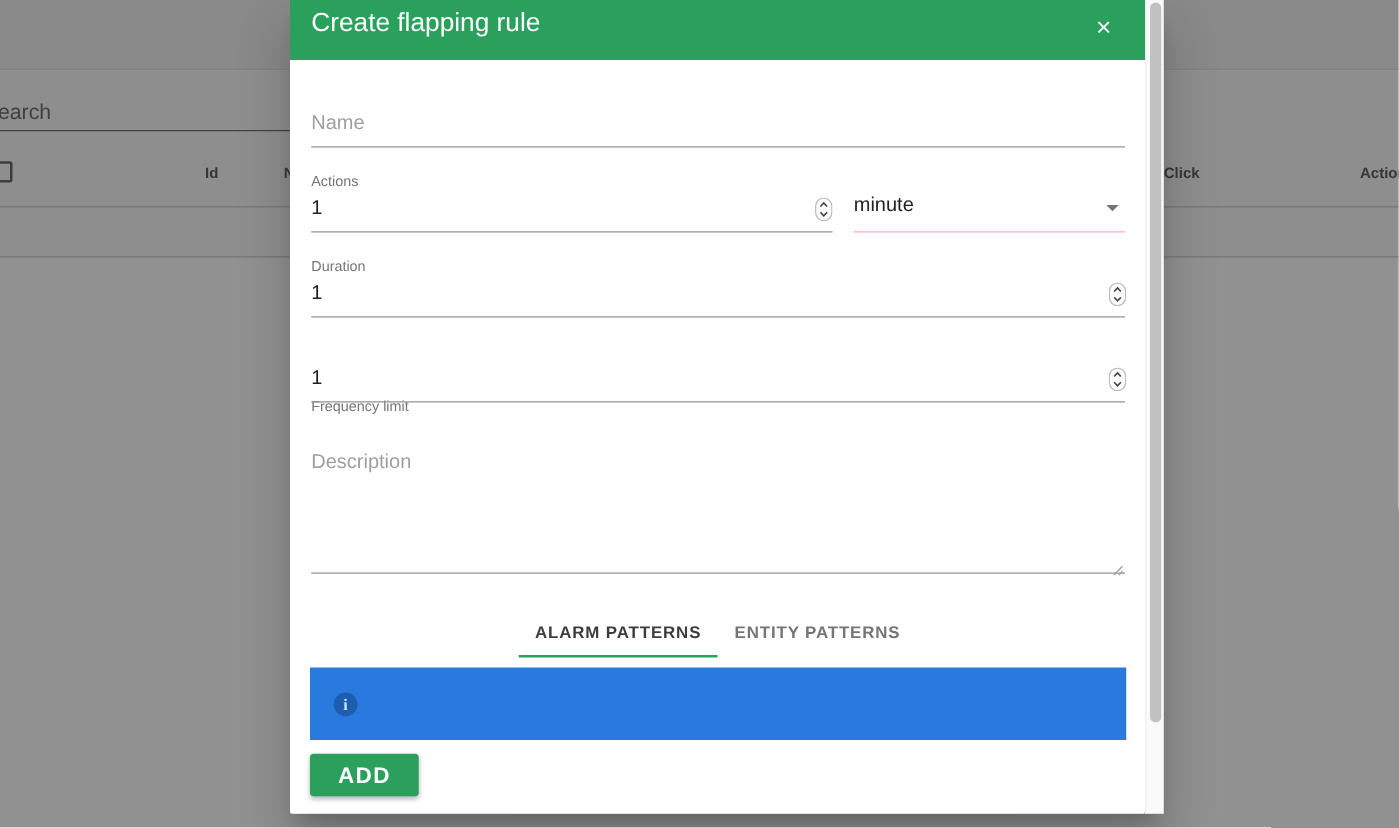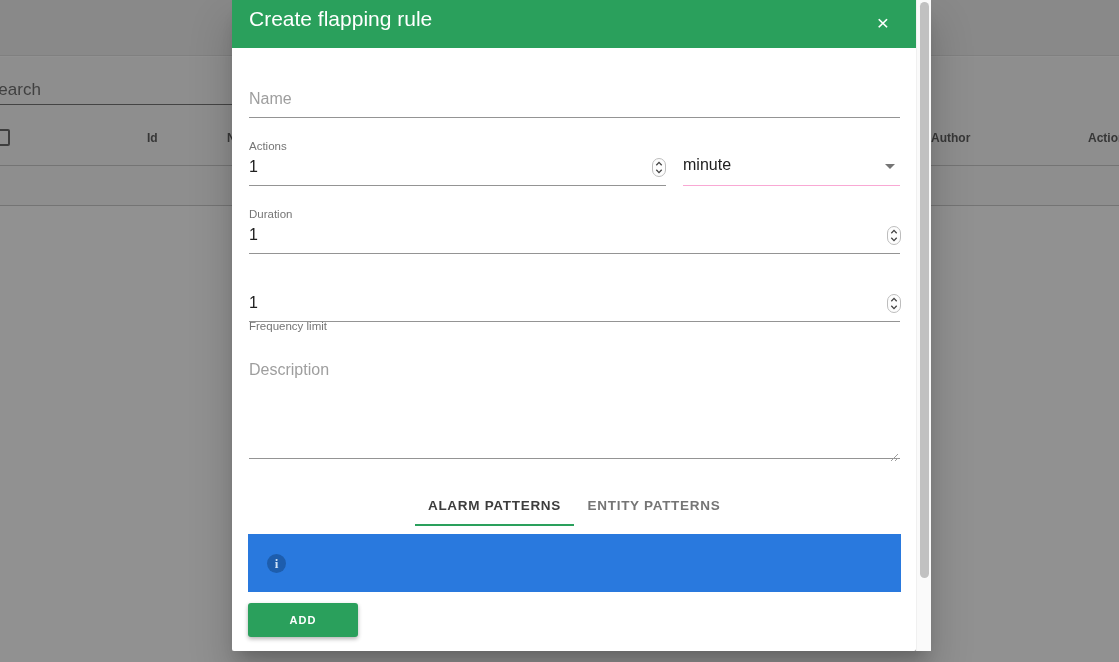--- a/index.html
+++ b/index.html
@@ -9,21 +9,21 @@
   
   .bg { position:absolute; inset:0; background:#fafafa; }
   .topbar { position:absolute; left:0; top:0; width:100%; height:56px; background:#ececec; border-bottom:1px solid #dcdcdc; }
   .upper-region { position:absolute; left:0; top:57px; width:100%; height:149px; background:#f4f4f4; }
   .search-text { position:absolute; left:-13px; top:80px; font-size:17px; color:#6f6f6f; }
   .search-underline { position:absolute; left:-60px; top:104px; width:580px; height:1px; background:#757575; }
   .thead-border { position:absolute; left:0; top:165px; width:100%; height:1px; background:#c9c9c9; }
   .row-divider { position:absolute; left:0; top:205px; width:100%; height:1px; background:#c9c9c9; }
   .cb { position:absolute; left:-7px; top:129px; width:17px; height:17px; border:2px solid #6b6b6b; border-radius:2px; background:transparent; }
   .col { position:absolute; top:131px; font-size:12px; font-weight:700; color:#5f5f5f; white-space:nowrap; }
-  .col-id { left:99px;padding-left:48px; }
+  .col-id { left:116px;padding-left:48px; }
   .col-name { left:227px; }
   .col-author { left:931px; }
   .col-actions { left:1088px; }
 
   
   .overlay { position:absolute; inset:0; background:rgba(0,0,0,0.42); }
 
   
   .dialog { position:absolute; left:232px; top:0; width:699px; height:651px;
             box-shadow:0 11px 15px -7px rgba(0,0,0,.2), 0 24px 38px 3px rgba(0,0,0,.18); }
@@ -65,36 +65,36 @@
   .tab-alarm { left:183px; width:159px; color:#3d3d3d; }
   .tab-entity { left:342px; width:160px; color:#757575; }
   .tab-indicator { position:absolute; left:183px; top:524px; width:159px; height:2px; background:var(--green); }
 
   .info-banner { position:absolute; left:16px; top:534px; width:653px; height:58px; background:var(--blue); }
   .info-icon { position:absolute; left:19px; top:20px; width:19px; height:19px; border-radius:50%;
                background:var(--icon-blue); color:#cfe2f7; font-size:13px; font-weight:700; text-align:center; line-height:19px;
                font-family:"Liberation Serif","DejaVu Serif",serif; }
   .info-text { position:absolute; left:56px; top:0; height:58px; display:flex; align-items:center; font-size:14px; color:#fff; white-space:nowrap; }
 
-  .add-btn { position:absolute; left:16px; top:603px; width:110px; height:34px; background:var(--green); border:none; border-radius:3px;
-             color:#fff; font-size:11px; font-weight:700; letter-spacing:1.1px; font-family:inherit; cursor:pointer;
+  .add-btn { position:absolute; left:16px; top:603px; width:87px; height:34px; background:var(--green); border:none; border-radius:3px;
+             color:#fff; font-size:18px; font-weight:700; letter-spacing:1.1px; font-family:inherit; cursor:pointer;
              box-shadow:0 2px 4px rgba(0,0,0,.3); }
 </style>
 </head>
 <body>
 
 <div class="bg">
   <div class="topbar"></div>
   <div class="upper-region"></div>
   <div class="search-text">Search</div>
   <div class="search-underline"></div>
   <span class="cb"></span>
   <span class="col col-id">Id</span>
   <span class="col col-name">Name</span>
-  <span class="col col-author">Author</span>
+  <span class="col col-author">Click</span>
   <span class="col col-actions">Actions</span>
   <div class="thead-border"></div>
   <div class="row-divider"></div>
 </div>
 
 <div class="overlay"></div>
 
 <div class="dialog">
   <div class="card">
 

